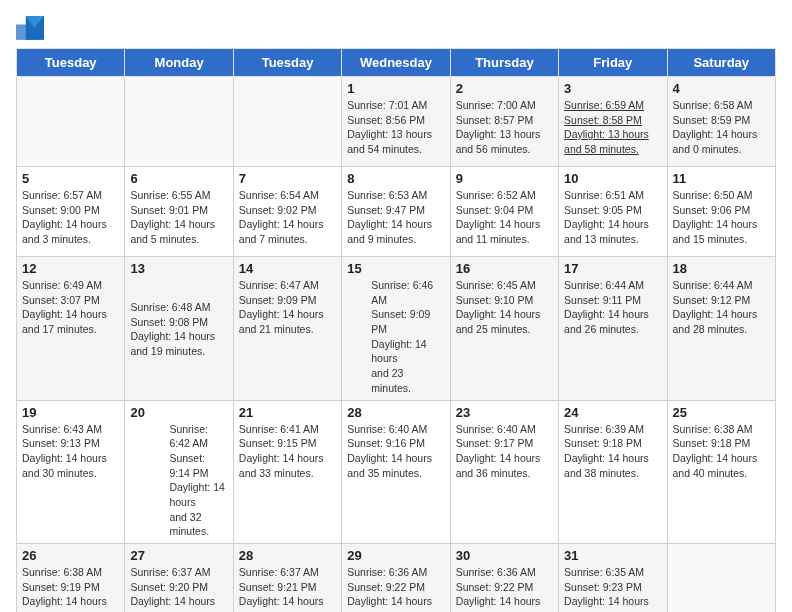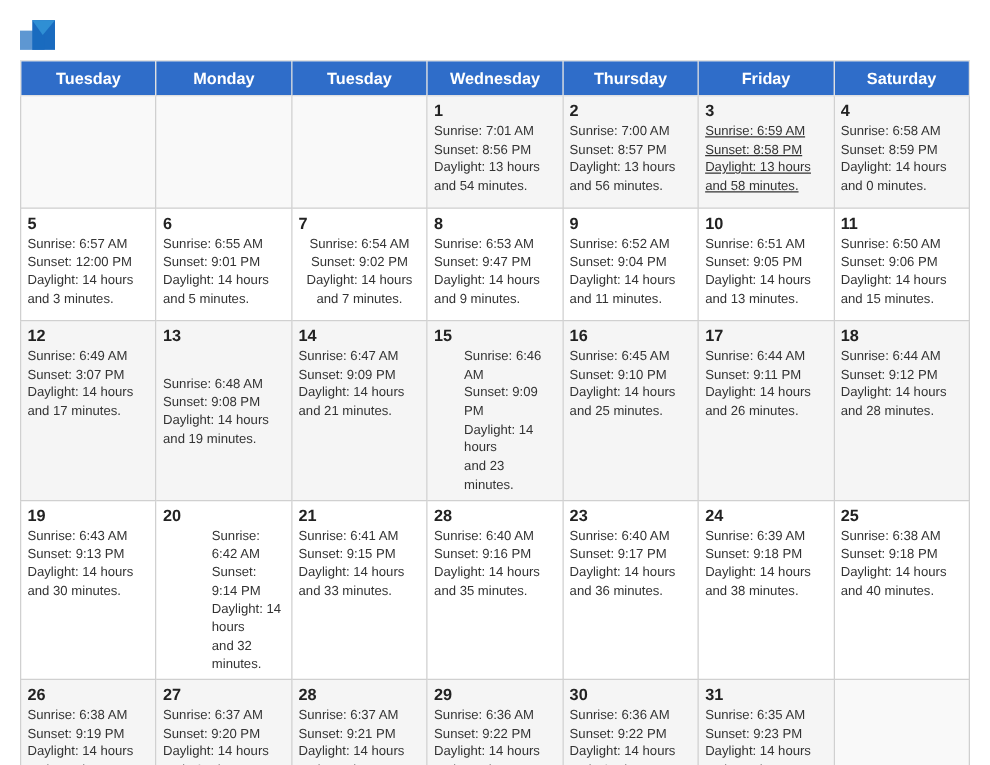--- a/index.html
+++ b/index.html
@@ -143,34 +143,34 @@
           <div class="day-info" style="white-space: pre-line;">Sunrise: 6:58 AM
 Sunset: 8:59 PM
 Daylight: 14 hours
 and 0 minutes.</div>
         </td>
       </tr>
       <tr>
         <td>
           <span class="day-number">5</span>
           <div class="day-info" style="white-space: pre-line;">Sunrise: 6:57 AM
-Sunset: 12:00 PM
+Sunset: 9:00 PM
 Daylight: 14 hours
 and 3 minutes.</div>
         </td>
         <td>
           <span class="day-number">6</span>
           <div class="day-info" style="white-space: pre-line;">Sunrise: 6:55 AM
 Sunset: 9:01 PM
 Daylight: 14 hours
 and 5 minutes.</div>
         </td>
         <td>
           <span class="day-number">7</span>
-          <div class="day-info" style="white-space: pre-line; text-align: center;">Sunrise: 6:54 AM
+          <div class="day-info" style="white-space: pre-line;">Sunrise: 6:54 AM
 Sunset: 9:02 PM
 Daylight: 14 hours
 and 7 minutes.</div>
         </td>
         <td>
           <span class="day-number">8</span>
           <div class="day-info" style="white-space: pre-line;">Sunrise: 6:53 AM
 Sunset: 9:47 PM
 Daylight: 14 hours
 and 9 minutes.</div>

